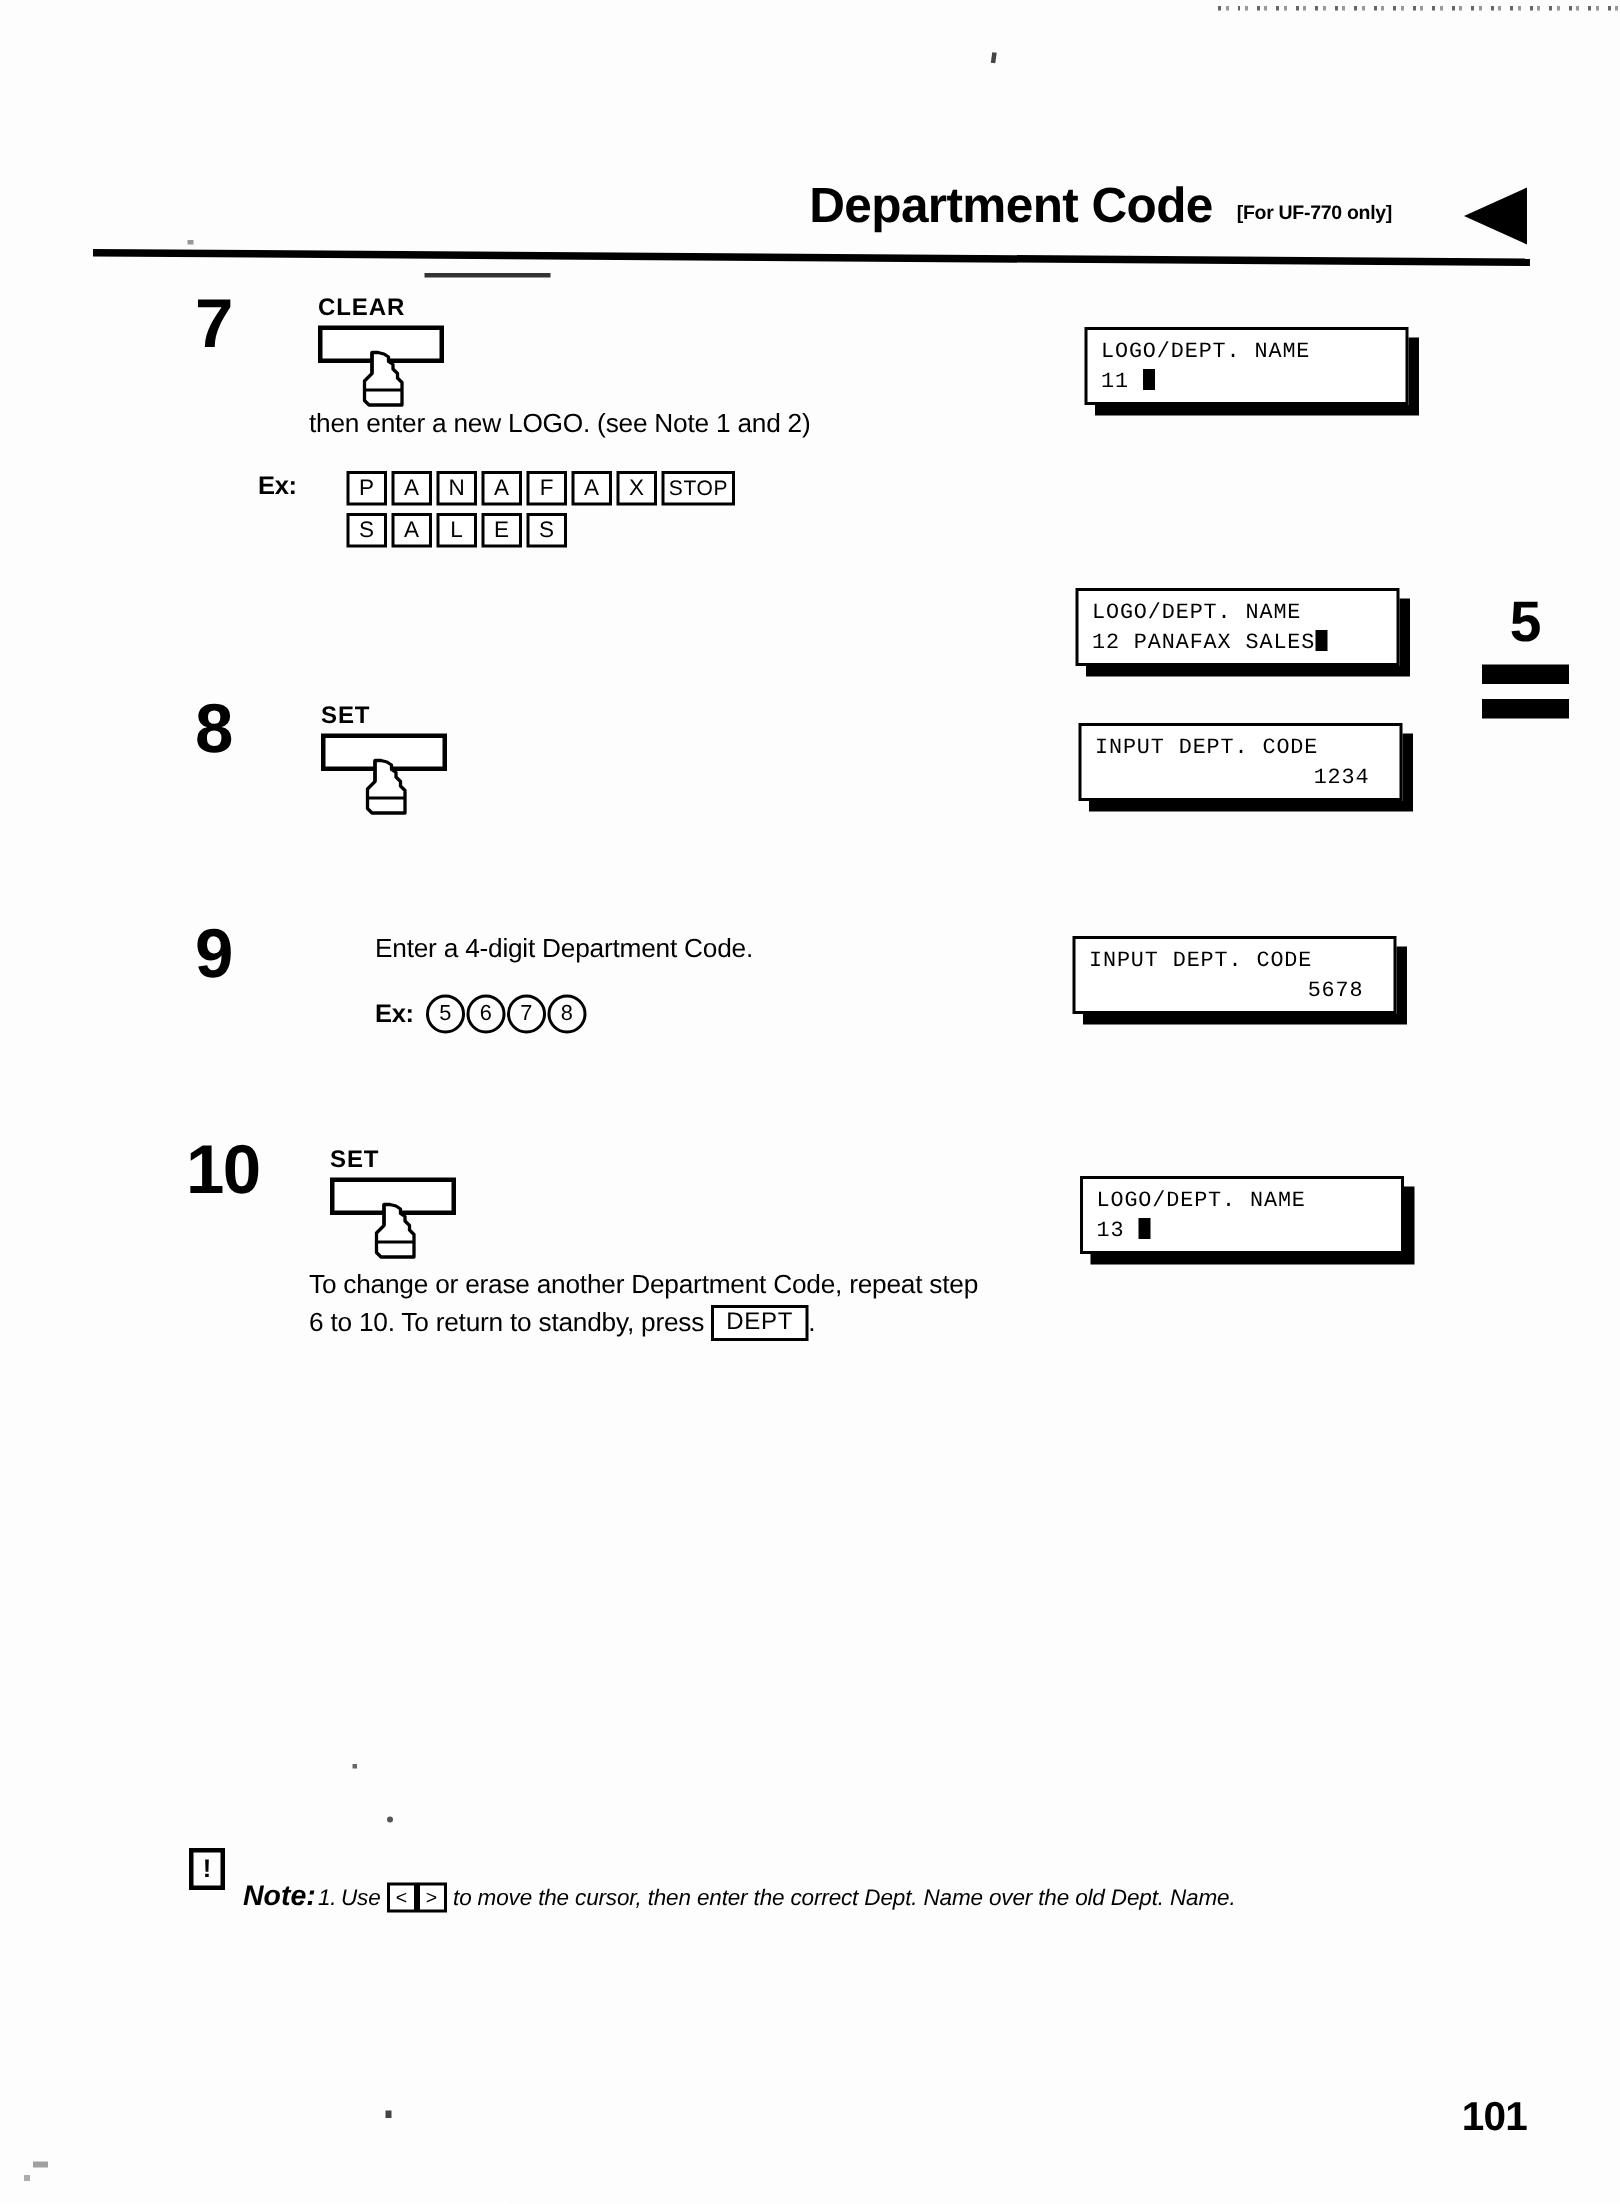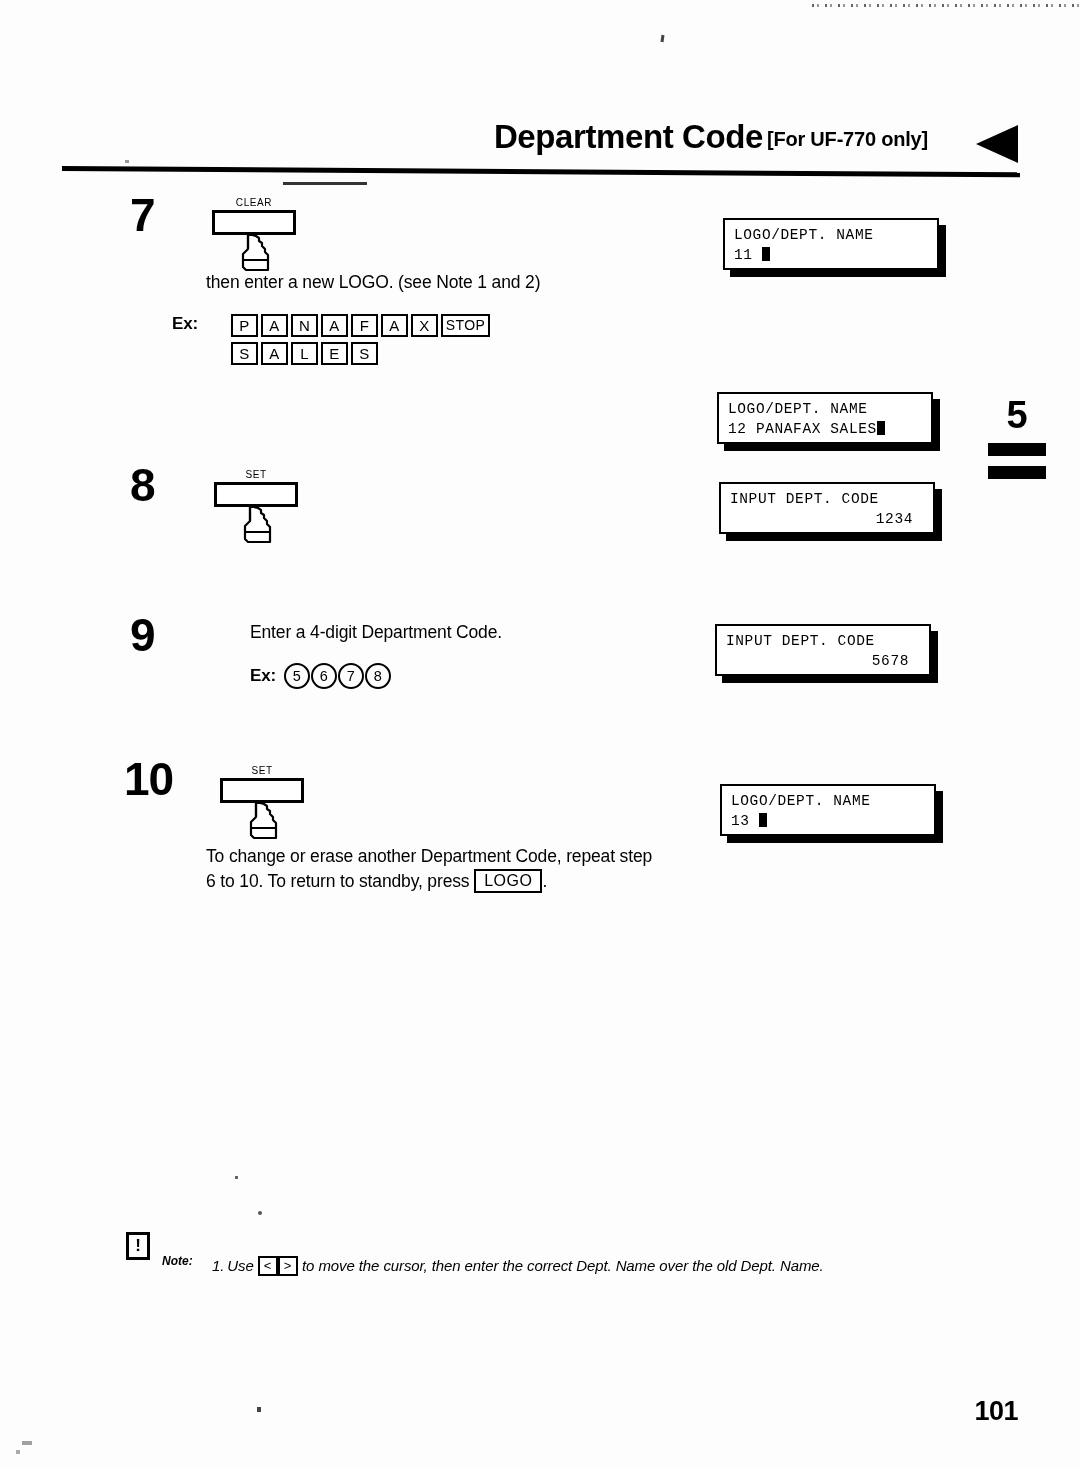--- a/index.html
+++ b/index.html
@@ -45,25 +45,25 @@
   }
   .header-title {
     position: absolute;
     right: 152px; top: 0;
     font-size: 33px;
     font-weight: 700;
     letter-spacing: -0.4px;
     white-space: nowrap;
   }
   .header-sub {
-    font-size: 20px;
+    font-size: 13px;
     font-weight: 700;
     letter-spacing: -0.2px;
     vertical-align: 2px;
-    margin-left: 4px;
+    margin-left: 16px;
   }
   .header-rule {
     position: absolute;
     left: 62px; top: 48px;
     width: 958px; height: 5px;
     background: #000;
     transform: rotate(0.38deg);
     transform-origin: left center;
   }
   .header-arrow {
@@ -111,24 +111,23 @@
   .step-text {
     font-size: 17.5px;
     line-height: 25px;
     letter-spacing: -0.15px;
     white-space: nowrap;
   }
 
   
   .keybtn { position: absolute; }
   .keybtn-label {
-    font-size: 10px;
-    font-weight: 400;
+    font-size: 16px;
+    font-weight: 700;
     letter-spacing: 0.6px;
-    text-align: center;
     margin-bottom: 2px;
   }
   .keybtn-box {
     border: 3px solid #000;
     height: 25px;
     background: #fff;
     box-sizing: border-box;
   }
   .keybtn-box.wide { width: 84px; }
   .hand-icon {
@@ -222,21 +221,21 @@
     box-sizing: border-box;
     text-align: center;
     font-size: 17px;
     font-weight: 700;
     font-style: normal;
     line-height: 22px;
   }
   .note-label {
     position: absolute;
     left: 36px; top: 22px;
-    font-size: 12px;
+    font-size: 19px;
     font-weight: 700;
     font-style: italic;
   }
   .note-items {
     position: absolute;
     left: 86px; top: 22px;
     width: 800px;
   }
   .note-item {
     font-size: 15px;
@@ -372,21 +371,21 @@
           <path d="M10 2 L10 16 L5 21 L5 34 L8 37 L30 37 L30 22 L27 19 L27 16 L24 13 L24 10 L21 8 L21 5 L18 3 L14 2 Z" fill="#fff" stroke="#000" stroke-width="2.2" stroke-linejoin="round"></path>
           <path d="M10 2 L10 16" stroke="#000" stroke-width="2.2" fill="none"></path>
           <path d="M5 27 L30 27" stroke="#000" stroke-width="2" fill="none"></path>
         </svg>
       </div>
     </div>
     <div class="step-body" style="left:82px; top:88px; width:540px;">
       <div class="step-text">To change or erase another Department Code, repeat step</div>
       <div class="step-text">
         <span>6 to 10.  To return to standby, press</span>
-        <span class="inline-key">LOGO</span><span>.</span>
+        <span class="inline-key">DEPT</span><span>.</span>
       </div>
     </div>
   </div>
 
   <div class="lcd" style="left:723px; top:218px;">
     <div>LOGO/DEPT. NAME</div>
     <div class="lcd-line2"><span>11</span><span class="cursor-block" style="margin-left:9px;"></span></div>
   </div>
 
   <div class="lcd" style="left:717px; top:392px;">

